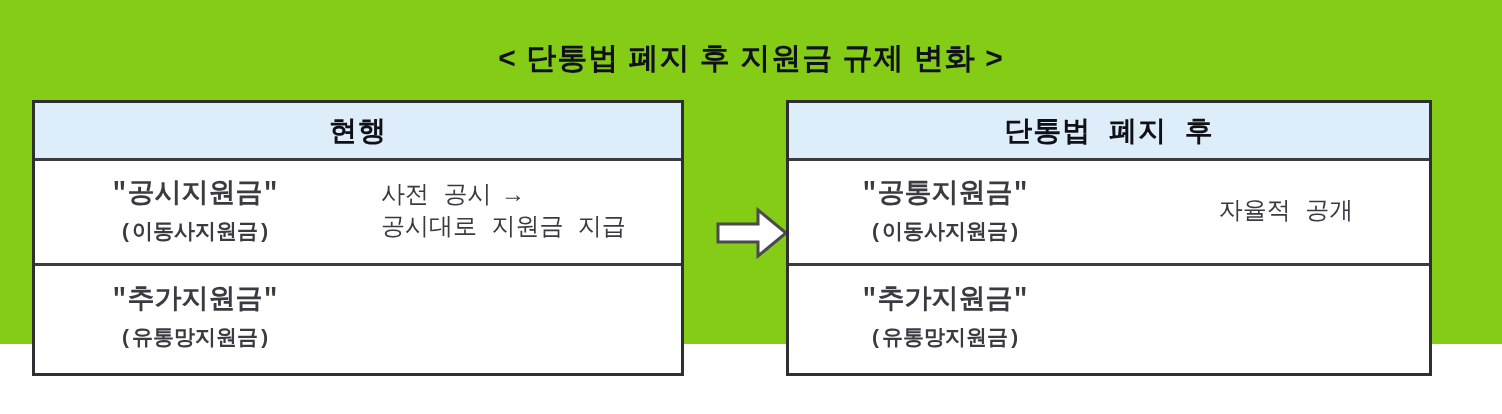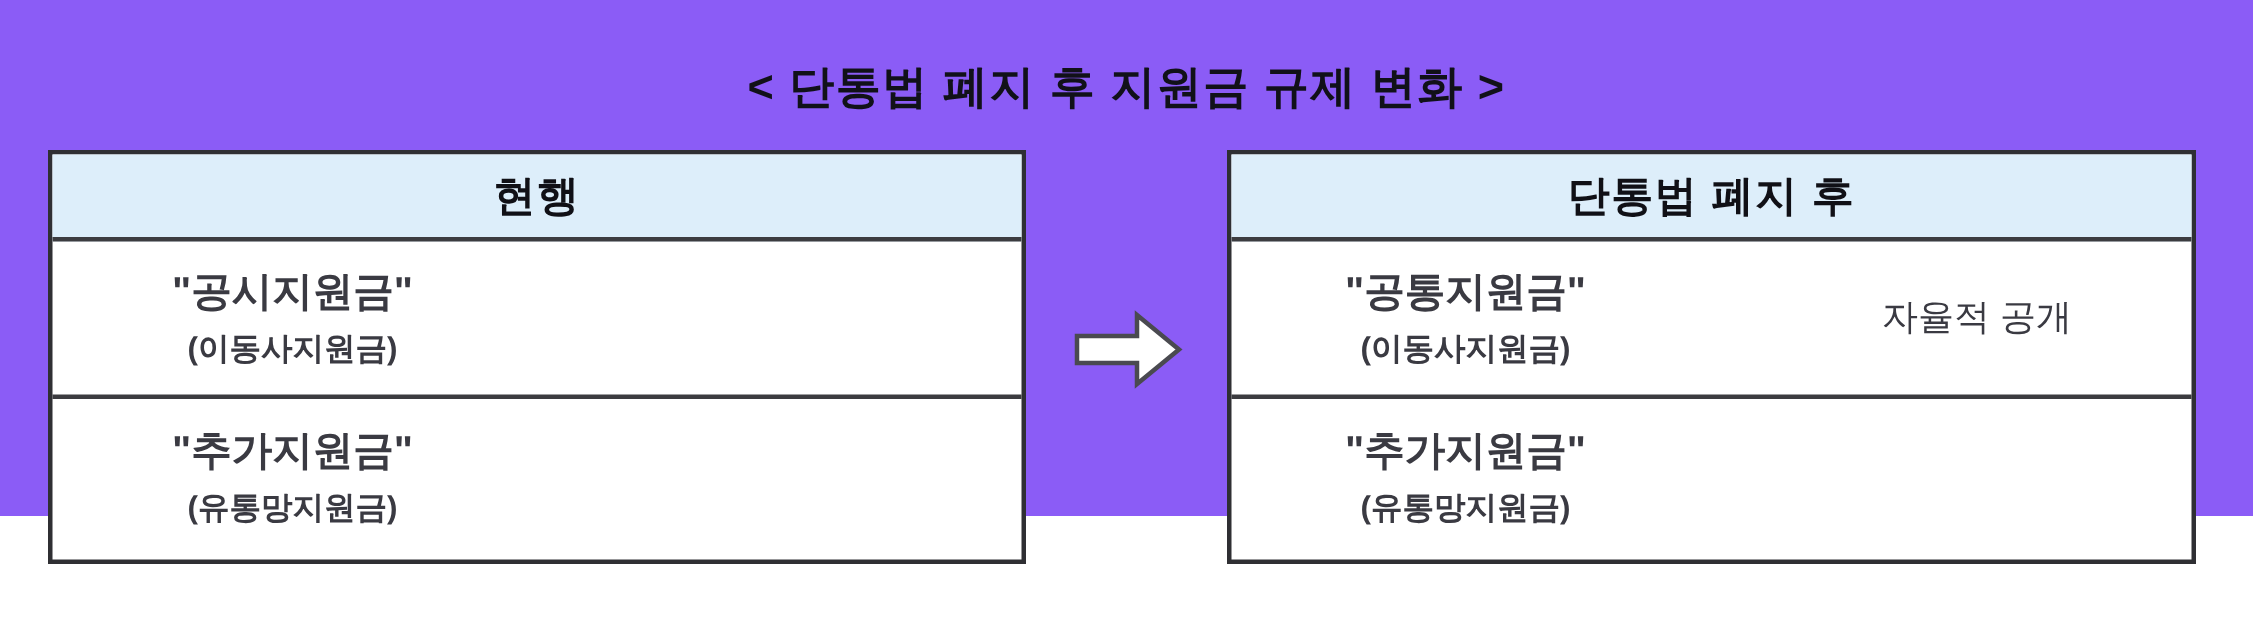--- a/index.html
+++ b/index.html
@@ -12,21 +12,21 @@
     height: 414px;
     font-family: "Liberation Sans", "DejaVu Sans", sans-serif;
     position: relative;
     overflow: hidden;
   }
 
   .page {
     position: relative;
     width: 1502px;
     height: 344px;
-    background: #8b5cf6;
+    background: #84cc16;
   }
 
   
   .title {
     position: absolute;
     left: 0;
     top: 38px;
     width: 1502px;
     text-align: center;
     font-size: 30px;
@@ -36,23 +36,24 @@
     white-space: pre;
   }
 
   
   .tbl {
     position: absolute;
     top: 100px;
     box-sizing: border-box;
     border: 3px solid #2f2f33;
     background: #ffffff;
+    font-family: Liberation Mono, monospace;
   }
   .tbl-left  { left: 32px;  width: 652px; height: 276px; }
-  .tbl-right { left: 818px; width: 646px; height: 276px; }
+  .tbl-right { left: 786px; width: 646px; height: 276px; }
 
   .tbl-header {
     height: 58px;
     background: #ddeefa;
     border-bottom: 3px solid #3c3c40;
     display: flex;
     align-items: center;
     justify-content: center;
     box-sizing: border-box;
   }
@@ -127,20 +128,22 @@
   <div class="tbl tbl-left">
     <div class="tbl-header">
       <span class="tbl-header-text">현행</span>
     </div>
 
     <div class="tbl-row first">
       <div class="cell-term">
         <div class="term-main">"공시지원금"</div>
         <div class="term-sub">(이동사지원금)</div>
       </div>
+      <div class="cell-desc">사전 공시 →
+공시대로 지원금 지급</div>
     </div>
 
     <div class="tbl-row">
       <div class="cell-term">
         <div class="term-main">"추가지원금"</div>
         <div class="term-sub">(유통망지원금)</div>
       </div>
     </div>
   </div>
 

